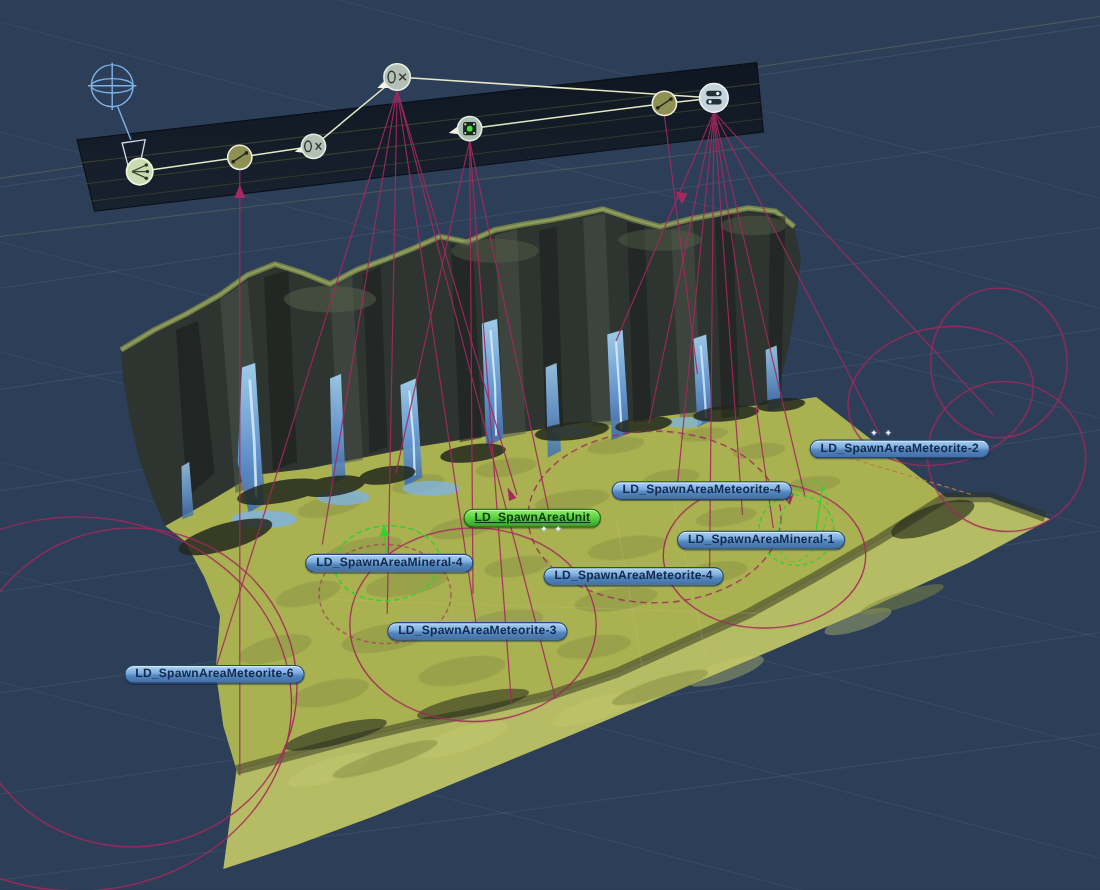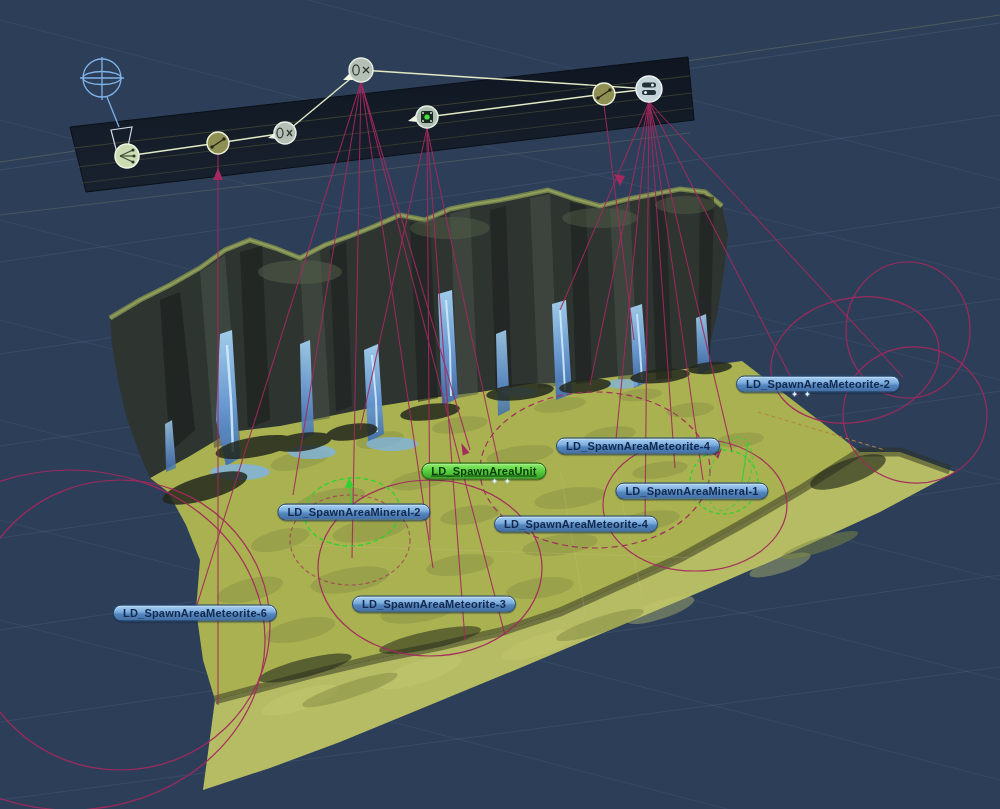--- a/index.html
+++ b/index.html
@@ -344,24 +344,24 @@
     <g>
       <rect x="642" y="82.5" width="14" height="5" rx="2.5" fill="#223038"></rect>
       <circle cx="652.5" cy="85" r="1.5" fill="#eef5f5"></circle>
       <rect x="642" y="90" width="14" height="5" rx="2.5" fill="#223038"></rect>
       <circle cx="645.5" cy="92.5" r="1.5" fill="#eef5f5"></circle>
     </g>
   </g>
 </svg>
 
 <div class="scene-label label-blue" style="left:195px; top:613px;">LD_SpawnAreaMeteorite-6</div>
-<div class="scene-label label-blue" style="left:354px; top:512px;">LD_SpawnAreaMineral-2</div>
-<div class="scene-label label-blue" style="left:434px; top:604px;">LD_SpawnAreaMeteorite-3</div>
+<div class="scene-label label-blue" style="left:354px; top:512px;">LD_SpawnAreaMineral-4</div>
+<div class="scene-label label-blue" style="left:434px; top:574px;">LD_SpawnAreaMeteorite-3</div>
 <div class="scene-label label-green" style="left:484px; top:471px;">LD_SpawnAreaUnit</div>
 <div class="scene-label label-blue" style="left:638px; top:446px;">LD_SpawnAreaMeteorite-4</div>
 <div class="scene-label label-blue" style="left:576px; top:524px;text-align:right;">LD_SpawnAreaMeteorite-4</div>
 <div class="scene-label label-blue" style="left:692px; top:491px;">LD_SpawnAreaMineral-1</div>
-<div class="scene-label label-blue" style="left:818px; top:384px;">LD_SpawnAreaMeteorite-2</div>
+<div class="scene-label label-blue" style="left:818px; top:408px;">LD_SpawnAreaMeteorite-2</div>
 
 <span class="sparkle" style="left:502px; top:481px;">✦ ✦</span>
 <span class="sparkle" style="left:802px; top:394px;">✦ ✦</span>
 
 </div>
 
 </body></html>

